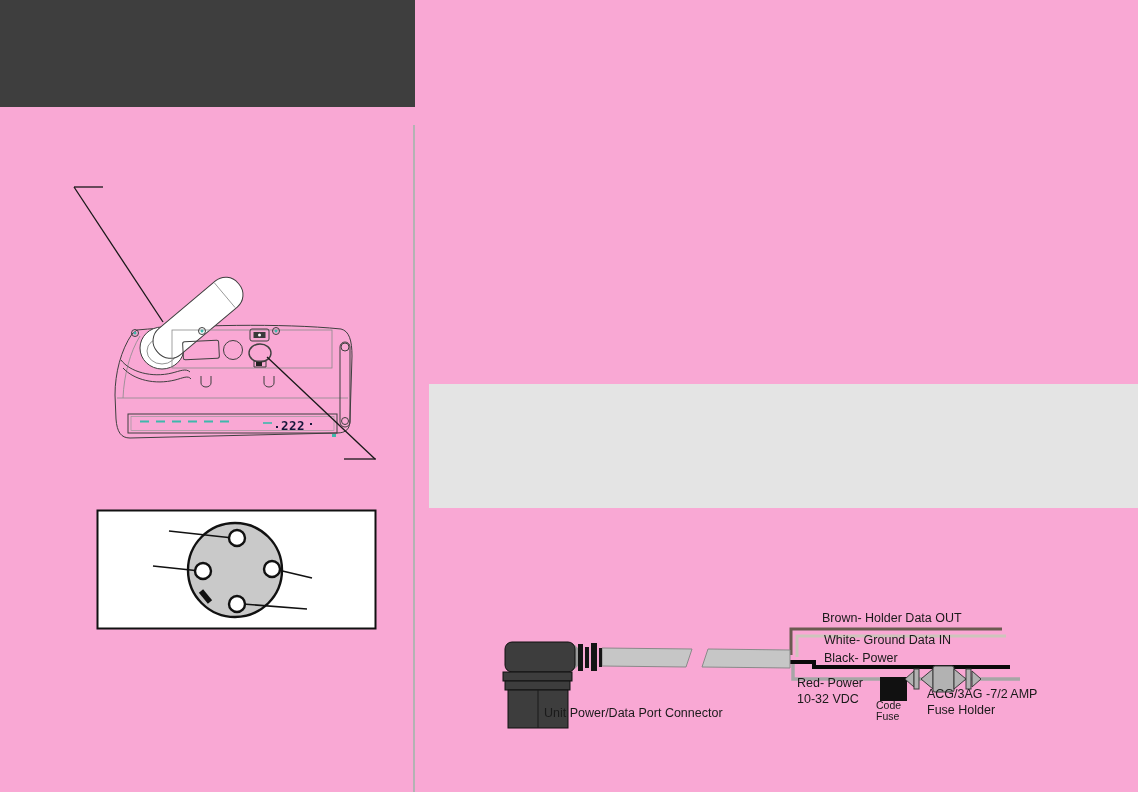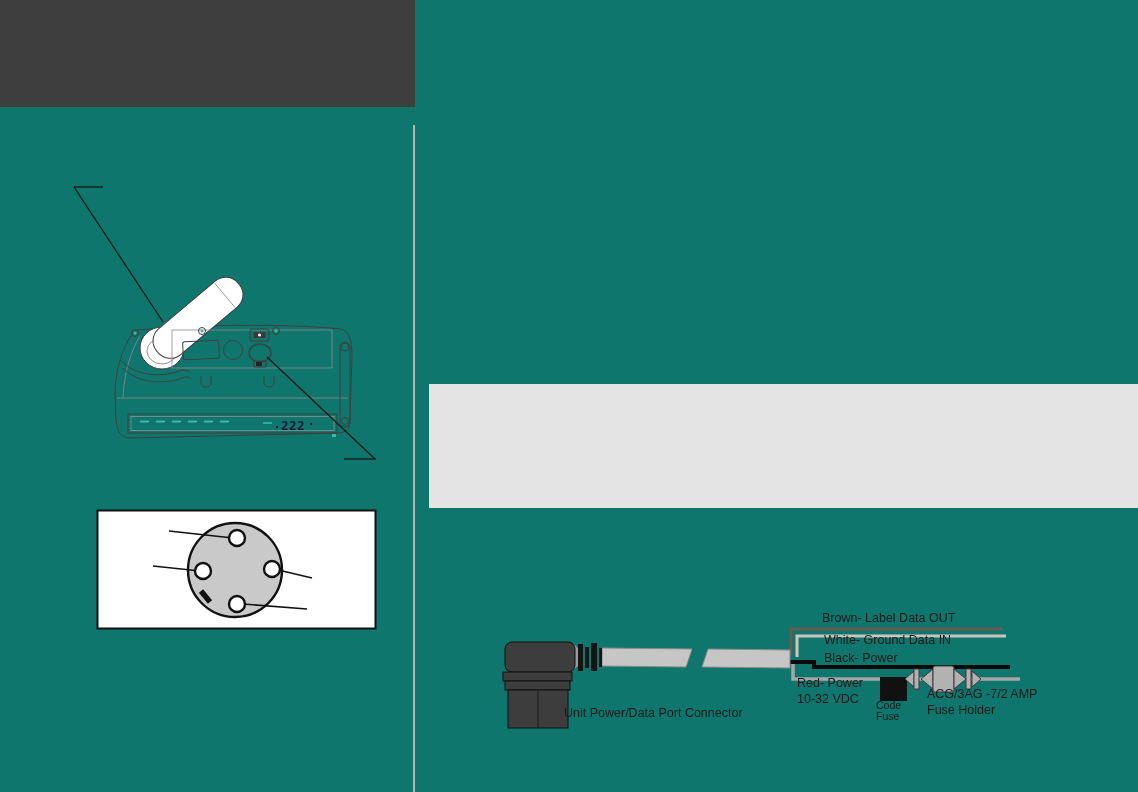--- a/index.html
+++ b/index.html
@@ -1,17 +1,17 @@
 <!DOCTYPE html>
 <html><head>
 <meta charset="utf-8">
 <style>
   html,body{margin:0;padding:0;background:#ffffff;}
   #page{
-    position:relative;width:1138px;height:792px;background:#0f766e;
+    position:relative;width:1138px;height:792px;background:#f9a8d4;
     overflow:hidden;font-family:"Liberation Sans",sans-serif;color:#111;
   }
   .abs{position:absolute;}
   #header-bar{left:0;top:0;width:415px;height:107px;background:#3e3e3e;}
   #column-divider{left:413px;top:125px;width:2px;height:667px;background:#b3b3b3;}
   #callout-box{left:429px;top:384px;width:709px;height:124px;background:#e4e4e4;}
   .wire-label{font-size:12.5px;line-height:15px;white-space:nowrap;color:#1a1a1a;}
   .wire-label-2line{font-size:12.5px;line-height:15.5px;white-space:nowrap;color:#1a1a1a;}
   #code-label-text{font-size:10.5px;line-height:10.5px;width:36px;color:#1a1a1a;}
   #connector-label{font-size:12.5px;line-height:15px;white-space:nowrap;color:#1a1a1a;}
@@ -147,30 +147,30 @@
       <polygon points="410,79 419,71 419,87"></polygon>
       <rect x="419" y="69" width="5" height="20"></rect>
       <polygon points="426,79 438,69 438,89"></polygon>
       <rect x="438" y="66" width="21" height="26" rx="2"></rect>
       <polygon points="459,69 471,79 459,89"></polygon>
       <rect x="471" y="69" width="5" height="20"></rect>
       <polygon points="477,71 486,79 477,87"></polygon>
     </g>
   </svg>
 
-  <div class="abs wire-label" style="left:822px;top:611px">Brown- Label Data OUT</div>
+  <div class="abs wire-label" style="left:822px;top:611px">Brown- Holder Data OUT</div>
   <div class="abs wire-label" style="left:824px;top:633px">White- Ground Data IN</div>
   <div class="abs wire-label" style="left:824px;top:651px">Black- Power</div>
   <div class="abs wire-label-2line" style="left:797px;top:676px">
     <div>Red- Power</div>
     <div>10-32 VDC</div>
   </div>
   <div id="code-label-text" class="abs" style="left:876px;top:700px">
     <div>Code</div>
     <div>Fuse</div>
   </div>
   <div class="abs wire-label-2line" style="left:927px;top:687px">
     <div>ACG/3AG -7/2 AMP</div>
     <div>Fuse Holder</div>
   </div>
-  <div id="connector-label" class="abs" style="left:564px;top:706px">Unit Power/Data Port Connector</div>
+  <div id="connector-label" class="abs" style="left:544px;top:706px">Unit Power/Data Port Connector</div>
 
 </div>
 
 </body></html>

